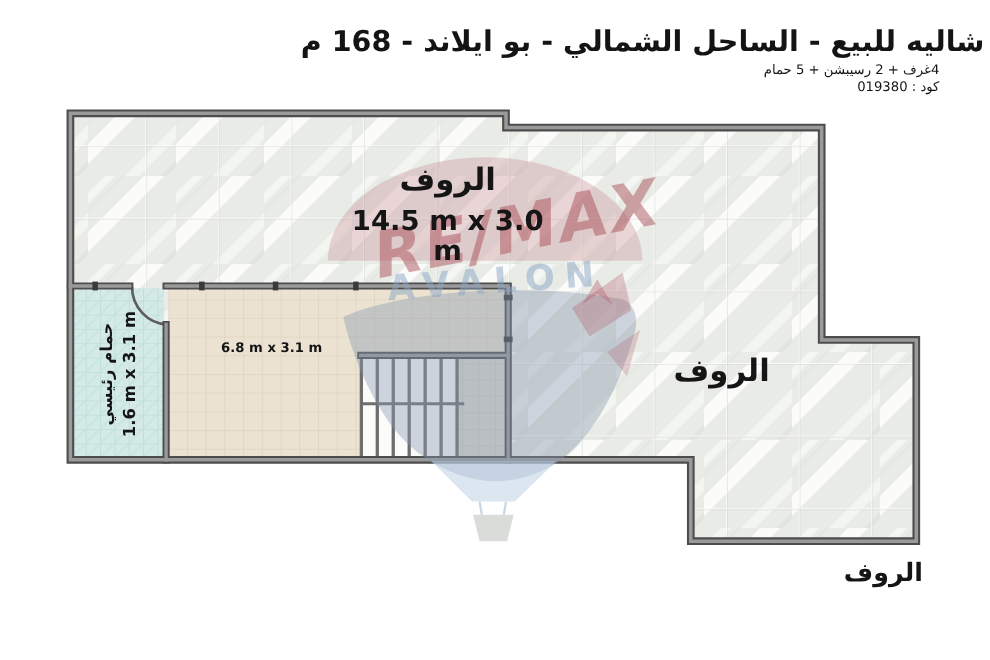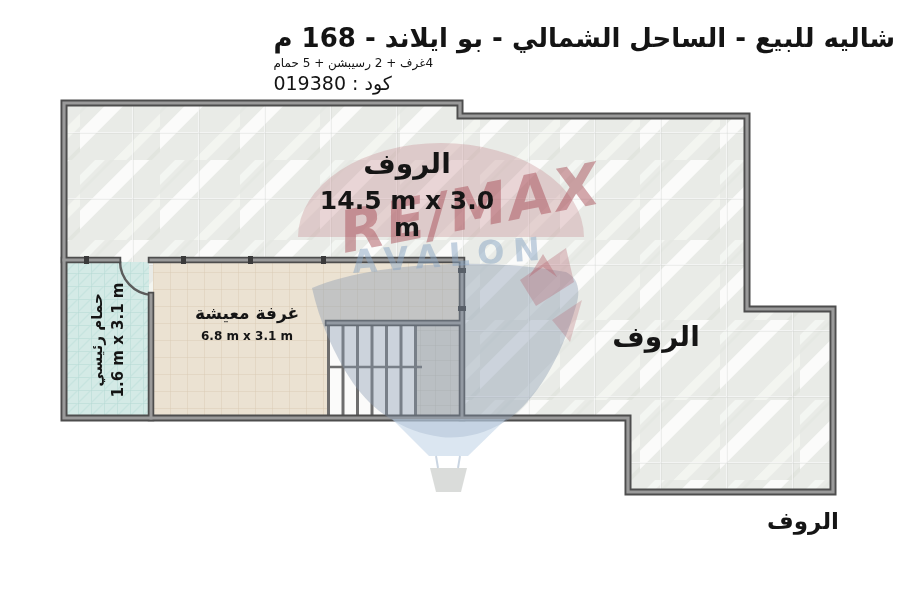--- a/index.html
+++ b/index.html
@@ -1,20 +1,20 @@
 <!DOCTYPE html>
 <html><head>
 <meta charset="utf-8">
 <style>
   html,body{margin:0;padding:0;background:#ffffff;width:900px;height:600px;overflow:hidden;}
   body{font-family:"DejaVu Sans",sans-serif;color:#141414;position:relative;}
-  .hdr{position:absolute;top:24px;right:5px;text-align:left;line-height:1.15;}
+  .hdr{position:absolute;top:24px;right:5px;text-align:right;line-height:1.15;}
   .hdr .title{font-size:26px;font-weight:bold;letter-spacing:0;}
   .hdr .sub{font-size:12px;margin-top:3px;margin-left:0;padding-left:0;margin-right:41px;}
-  .hdr .code{font-size:19px;margin-top:2px;margin-right:41px;}
+  .hdr .code{font-size:12px;margin-top:2px;margin-right:41px;}
   .plan{position:absolute;left:0;top:0;}
   .lbl{position:absolute;font-weight:bold;color:#151515;text-align:center;}
   .lbl .rname{line-height:1.2;}
   .lbl .rdims{line-height:1.1;}
   .rot{transform:rotate(-90deg);transform-origin:center center;}
 </style>
 </head>
 <body>
 
 <div class="hdr" dir="rtl">
@@ -111,21 +111,20 @@
 <div class="lbl" style="left:307px;top:147px;width:200px">
   <div class="rname" style="font-size:28px">الروف</div>
   <div class="rdims" dir="ltr" style="font-size:25px;margin-top:6px">14.5 m x 3.0 m</div>
 </div>
 
 <div class="lbl" style="left:546px;top:320px;width:220px">
   <div class="rname" style="font-size:28px">الروف</div>
 </div>
 
 <div class="lbl" style="left:145px;top:303px;width:204px">
-  <div class="rname" style="font-size:17px">غرفة معيشة</div>
   <div class="rdims" dir="ltr" style="font-size:12px;margin-top:7px">6.8 m x 3.1 m</div>
 </div>
 
 <div class="lbl rot" style="left:24px;top:316px;width:176px;height:48px">
   <div class="rname" style="font-size:15px">حمام رئيسي</div>
   <div class="rdims" dir="ltr" style="font-size:15px;margin-top:4px">1.6 m x 3.1 m</div>
 </div>
 
 <div class="lbl" style="left:745px;top:508px;width:116px">
   <div class="rname" style="font-size:23px">الروف</div>

